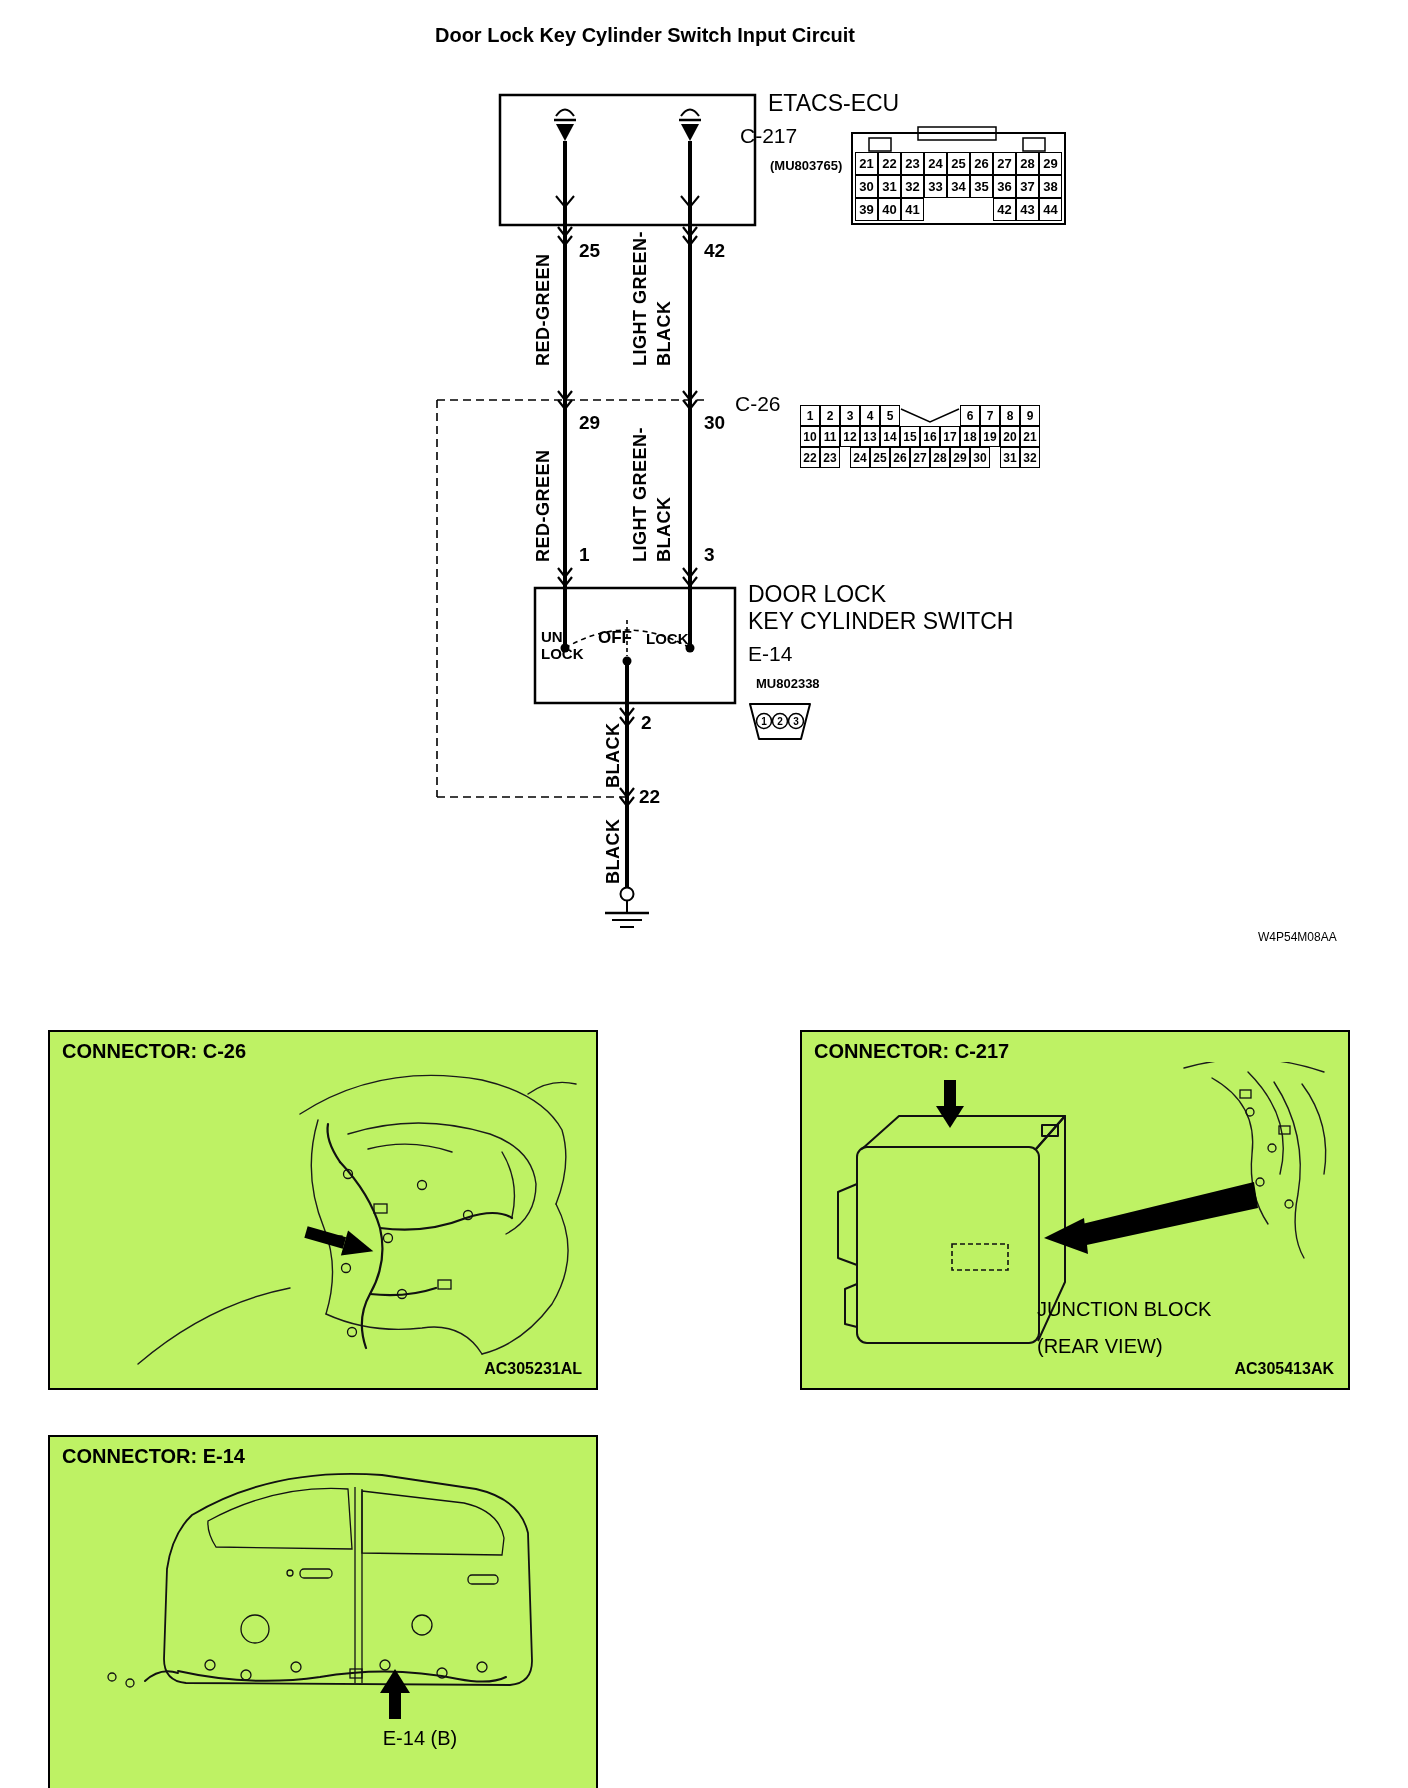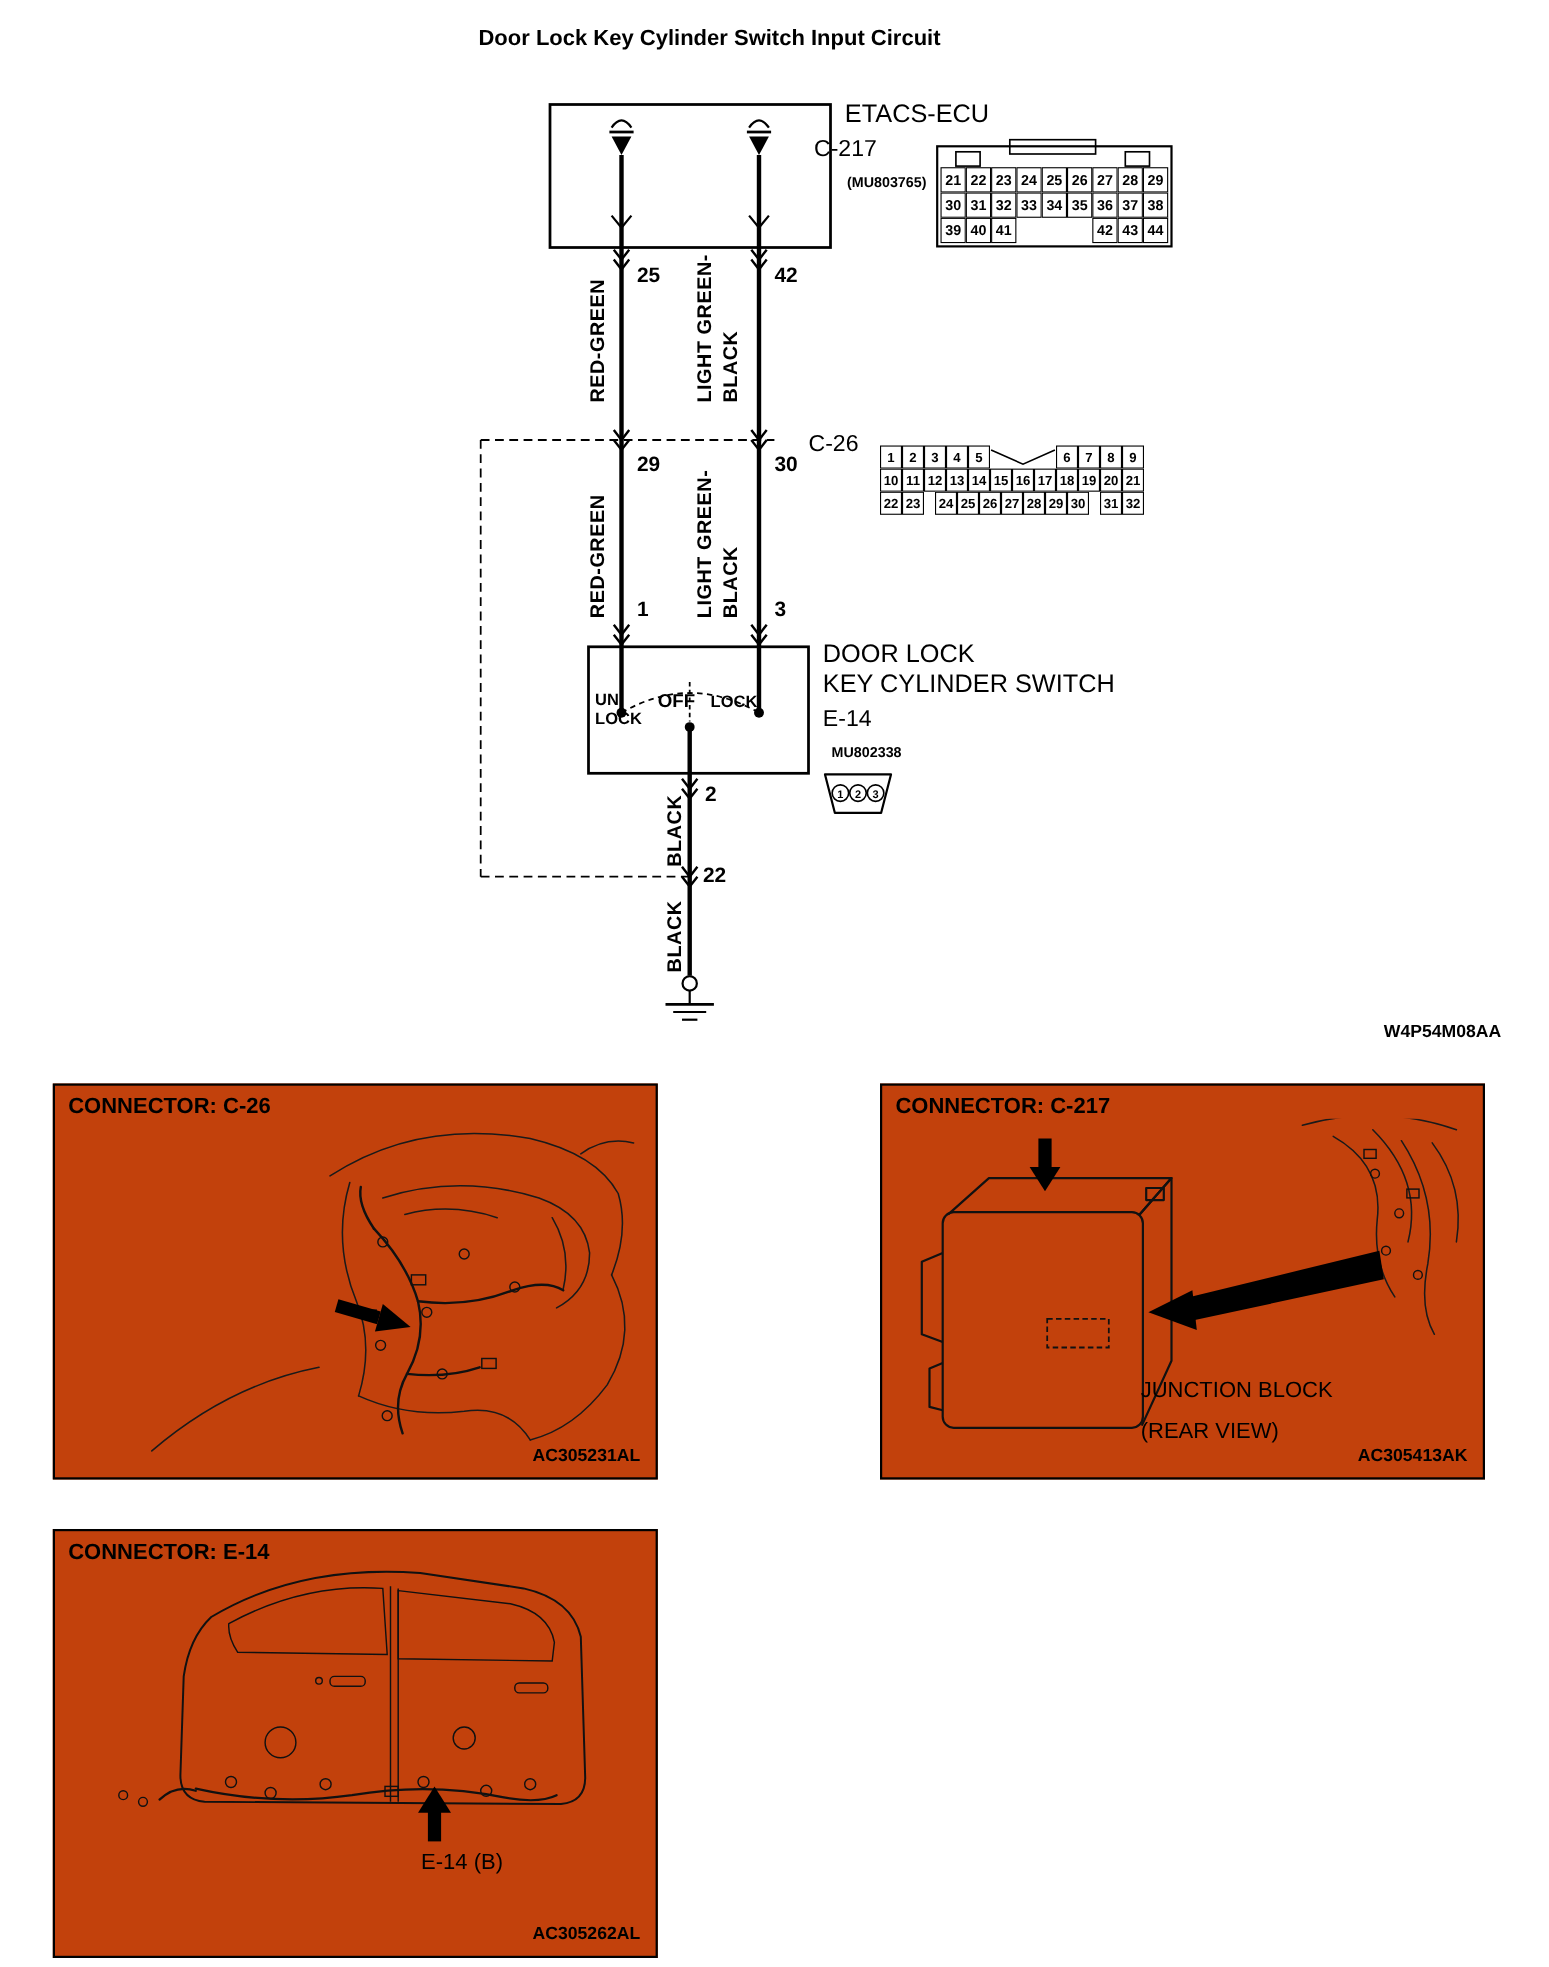--- a/index.html
+++ b/index.html
@@ -7,37 +7,37 @@
   body { font-family:"Liberation Sans", sans-serif; color:#000; }
   #canvas { position:relative; width:1408px; height:1788px; background:#fff; overflow:hidden; }
   .lbl { position:absolute; white-space:nowrap; }
   .t-title { font-size:20px; font-weight:700; text-align:center; }
   .t-big   { font-size:23px; }
   .t-conn  { font-size:21px; }
   .t-part  { font-size:13px; font-weight:700; }
   .t-pin   { font-size:19px; font-weight:700; }
   .t-sw    { font-size:15px; font-weight:700; }
   .t-off   { font-size:17px; font-weight:700;margin-top:36px; }
-  .t-code  { font-size:16px; font-weight:700; }
+  .t-code  { font-size:12px; font-weight:400; }
   .vert { position:absolute; writing-mode:vertical-rl; transform:rotate(180deg);
           font-weight:700; font-size:18px; width:24px; line-height:24px; letter-spacing:0.5px; }
   svg { position:absolute; left:0; top:0; }
   svg text { font-family:"Liberation Sans", sans-serif; fill:#000; }
 
   .pin-grid { position:absolute; display:flex; flex-direction:column; background:#fff; }
   .pin-row  { display:flex; }
   .pin-cell { display:flex; align-items:center; justify-content:center;
               border:1px solid #000; font-weight:700; background:#fff; flex:none; }
   .pin-gap  { display:block; flex:none; }
   .grid-c217 .pin-cell { width:23px; height:23px; font-size:13px; }
   .grid-c217 .pin-gap  { height:23px; }
   .grid-c26 .pin-cell  { width:20px; height:21px; font-size:12px; }
   .grid-c26 .pin-gap   { height:21px; }
 
-  .inset { position:absolute; border:2px solid #000; background:#c2410c; }
+  .inset { position:absolute; border:2px solid #000; background:#bef264;margin-top:45px; }
   .inset-header { position:absolute; left:12px; top:8px; font-size:20px; font-weight:700; }
   .inset-code   { position:absolute; right:14px; bottom:10px; font-size:16px; font-weight:700; }
   .inset svg { position:absolute; left:0; top:30px; }
 </style>
 </head>
 <body>
 
 <div id="canvas">
 
   <svg width="1408" height="960" viewBox="0 0 1408 960">

